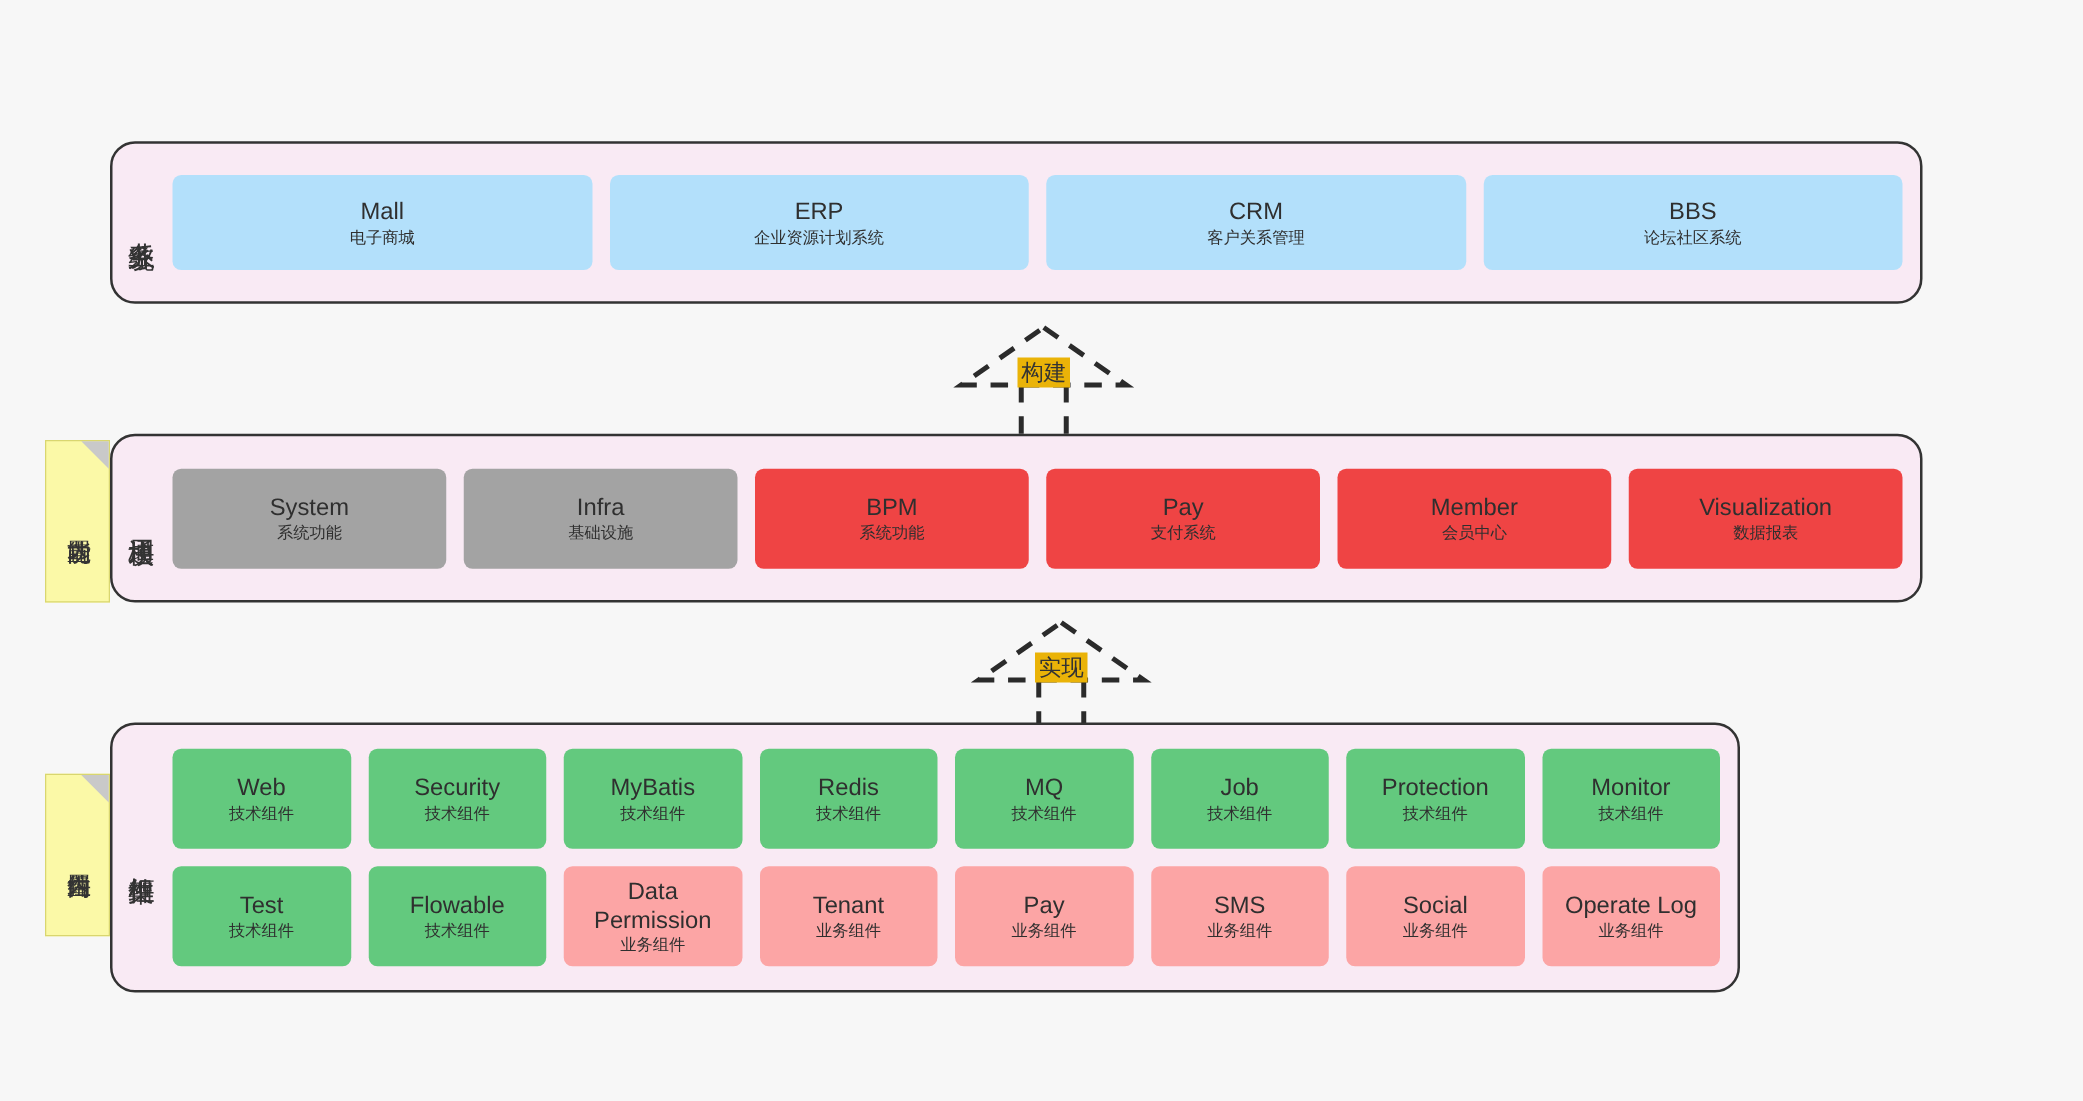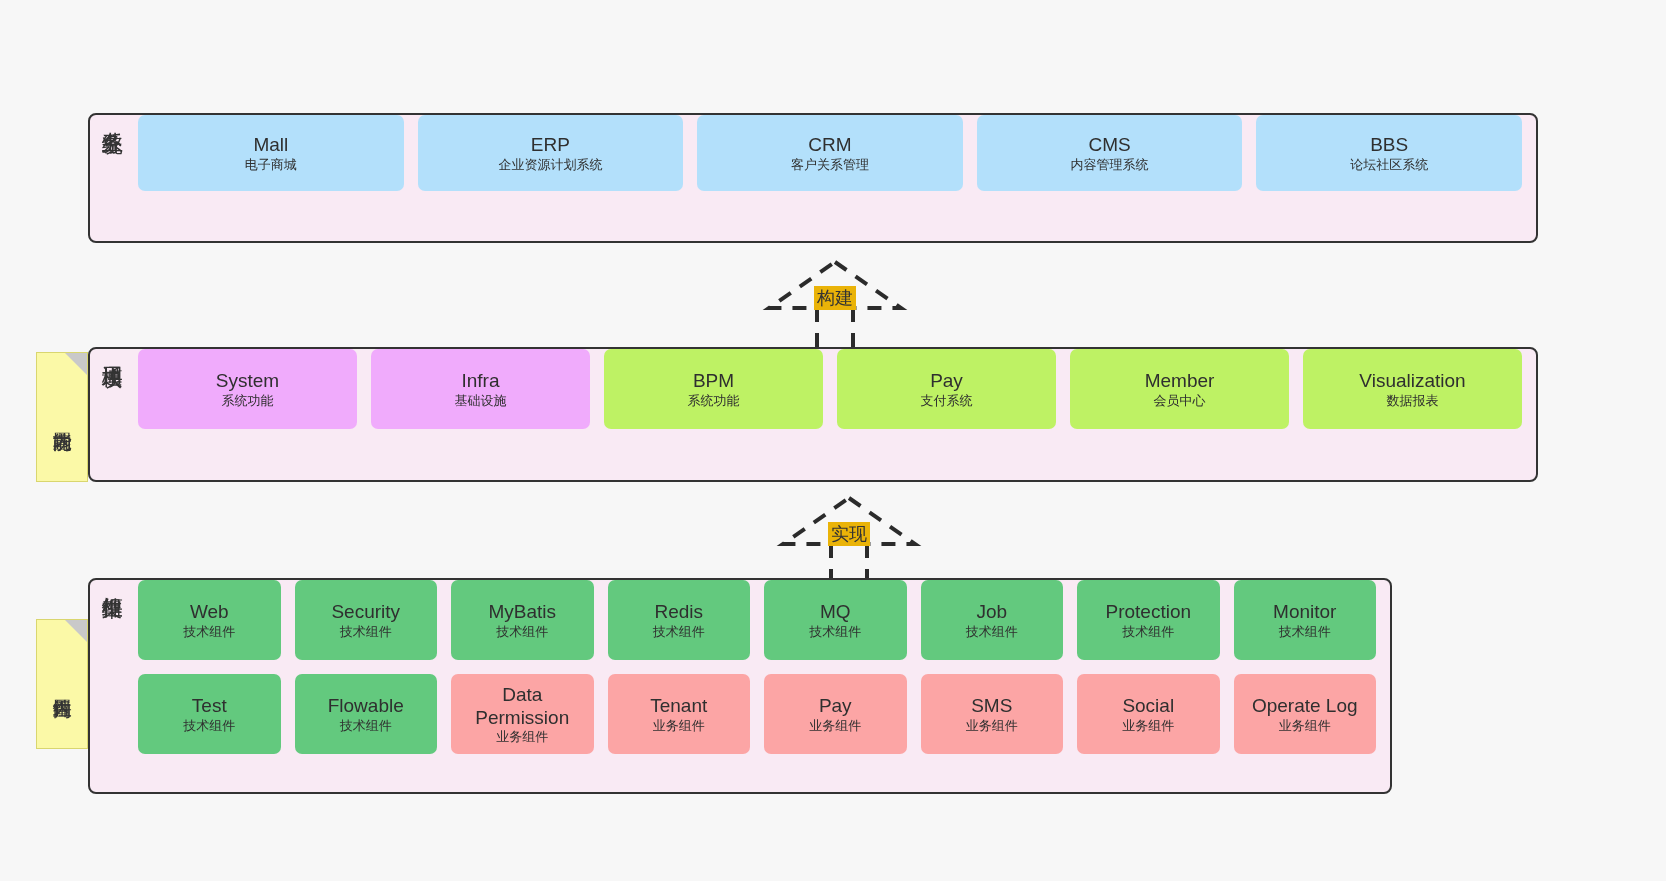--- a/index.html
+++ b/index.html
@@ -23,24 +23,24 @@
     width: 1666px;
     height: 881px;
   }
 
   
   .layer {
     position: absolute;
     box-sizing: border-box;
     background: #f9eaf4;
     border: 2px solid #333333;
-    border-radius: 8px;
+    border-radius: 20px;
     display: flex;
     flex-direction: row;
-    align-items: flex-start;
+    align-items: center;
   }
 
   
   .layer-title {
     flex: 0 0 auto;
     width: 44px;
     display: flex;
     align-items: center;
     justify-content: center;
     font-size: 21px;
@@ -90,22 +90,22 @@
     font-size: 13px;
     color: #2f2f2f;
   }
 
   
   .row-biz .card { height: 76px; }
   .c-blue { background: #b3e0fb; }
 
   
   .row-mod .card { height: 80px; }
-  .c-red { background: #f0abfc; }
-  .c-pink { background: #bef264; }
+  .c-red { background: #a3a3a3; }
+  .c-pink { background: #ef4444; }
 
   
   .row-fw .card { height: 80px; }
   .c-green { background: #63c97e; }
   .c-lgreen { background: #fca5a5; }
 
   
   .note {
     position: absolute;
     box-sizing: border-box;
@@ -167,24 +167,20 @@
           </div>
           <div class="card c-blue">
             <div class="en">ERP</div>
             <div class="cn">企业资源计划系统</div>
           </div>
           <div class="card c-blue">
             <div class="en">CRM</div>
             <div class="cn">客户关系管理</div>
           </div>
           <div class="card c-blue">
-            <div class="en">CMS</div>
-            <div class="cn">内容管理系统</div>
-          </div>
-          <div class="card c-blue">
             <div class="en">BBS</div>
             <div class="cn">论坛社区系统</div>
           </div>
         </div>
     </div>
   </div>
 
   <div class="arrow" id="arrow-build" style="left:755px; top:256px;">
     <svg width="160" height="96" viewBox="0 0 160 96" fill="none">
 

